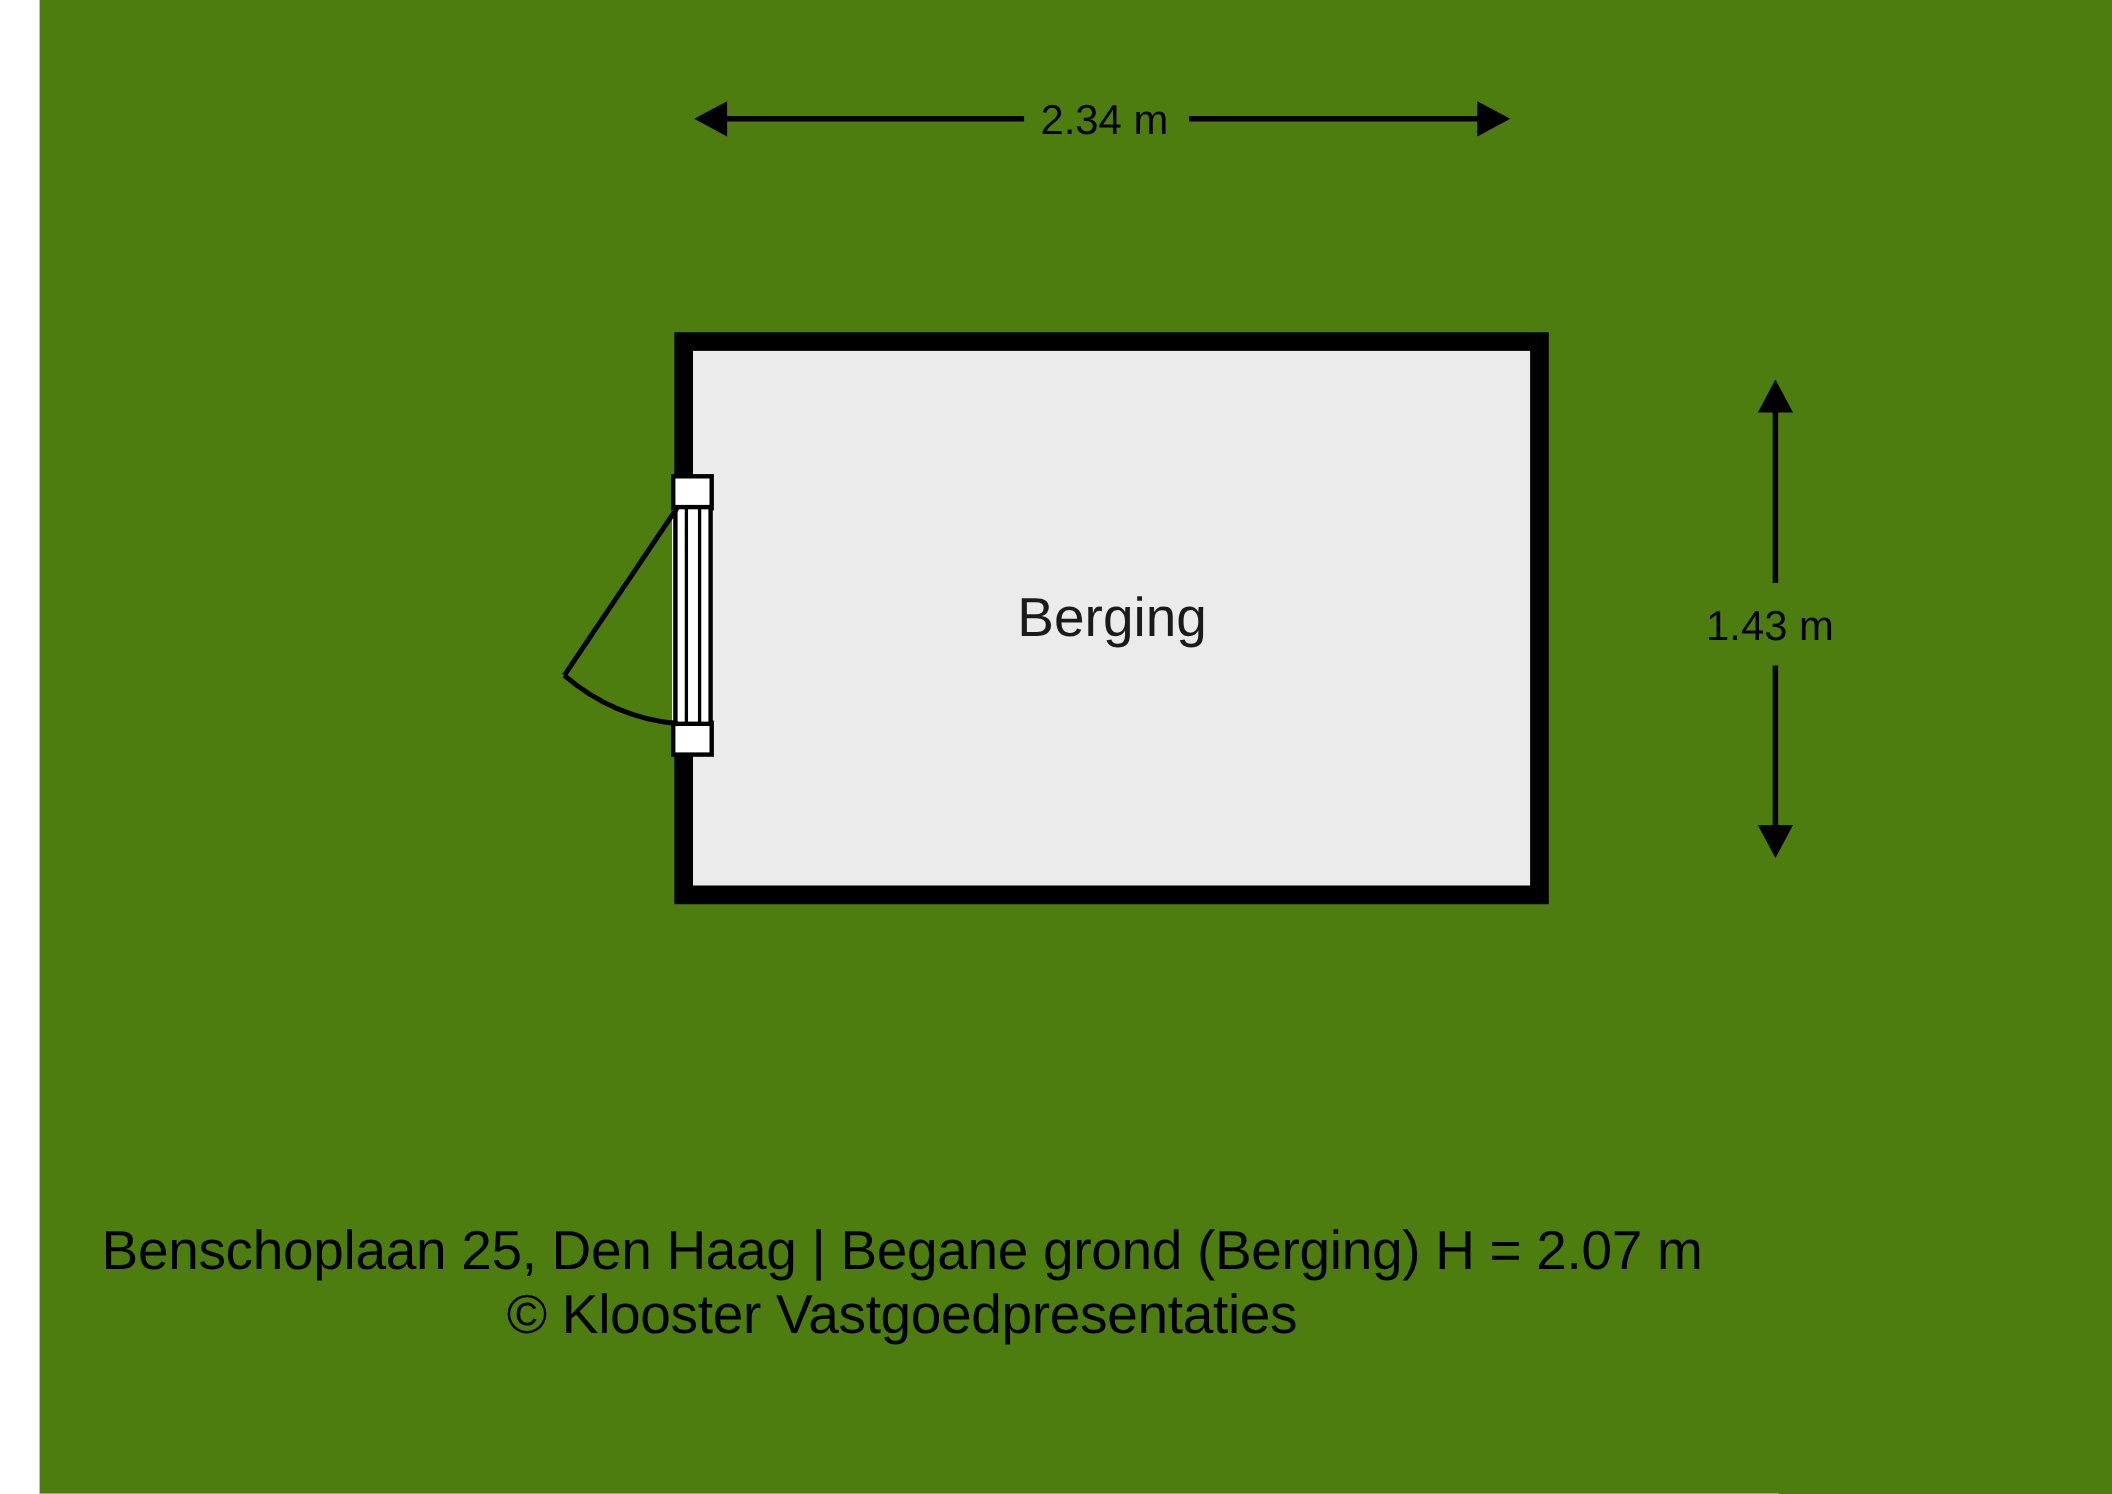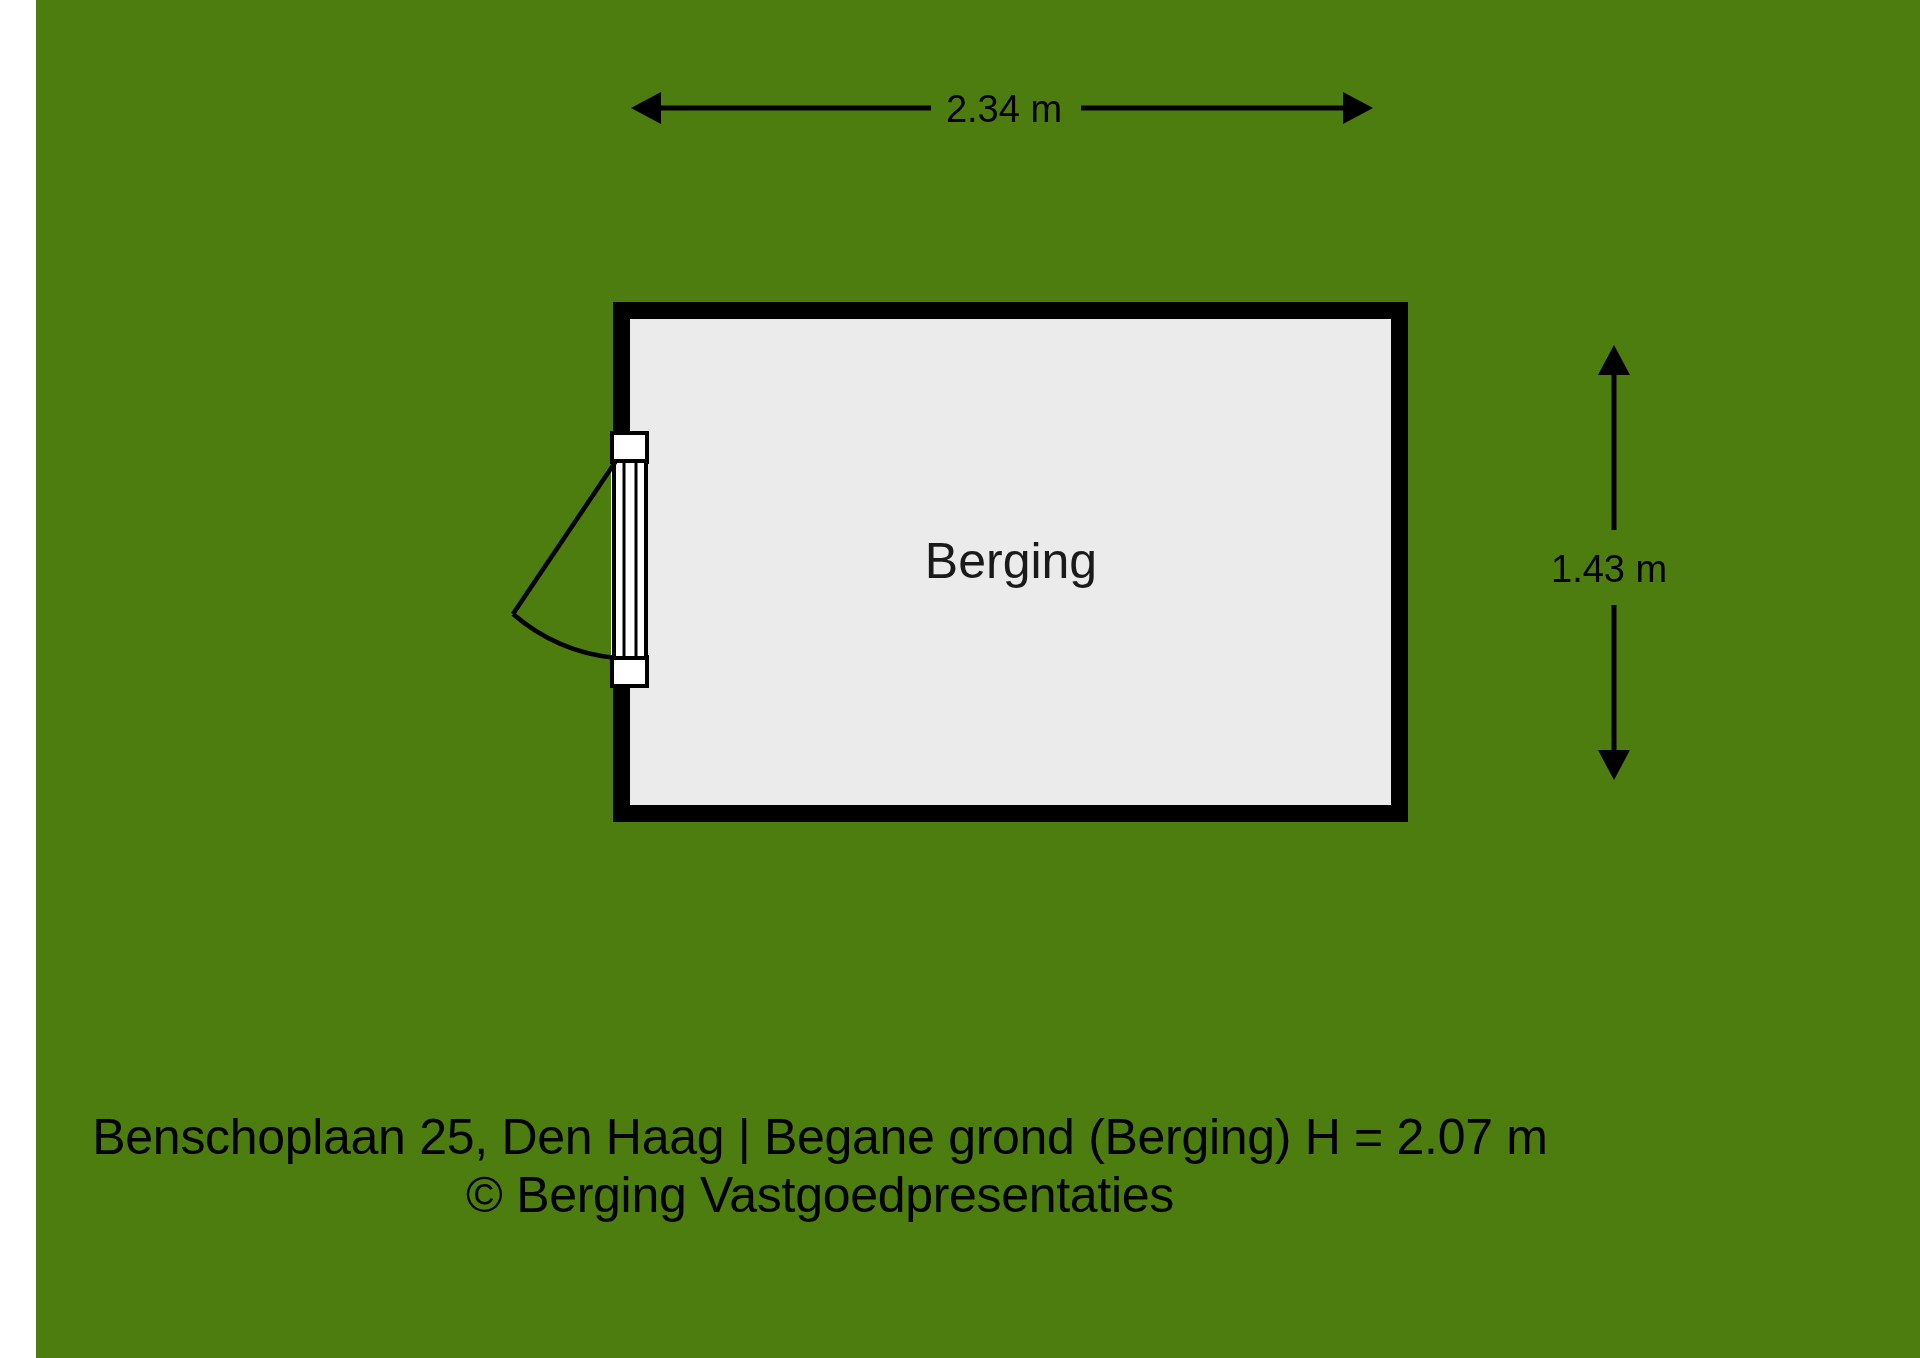--- a/index.html
+++ b/index.html
@@ -105,16 +105,16 @@
       <path d="M 580 461 L 477 614" stroke="#000000" stroke-width="4.5" fill="none"></path>
       <path d="M 477 614 A 185 185 0 0 0 580 658" stroke="#000000" stroke-width="4.5" fill="none"></path>
     </g>
 
     <text class="room-text" x="975" y="578" text-anchor="middle">Berging</text>
 
   </svg>
 
   <div class="caption-block">
     <div class="caption-line">Benschoplaan 25, Den Haag | Begane grond (Berging) H = 2.07 m</div>
-    <div class="caption-line">© Berging Vastgoedpresentaties</div>
+    <div class="caption-line">© Klooster Vastgoedpresentaties</div>
   </div>
 
 </div>
 
 </body></html>

